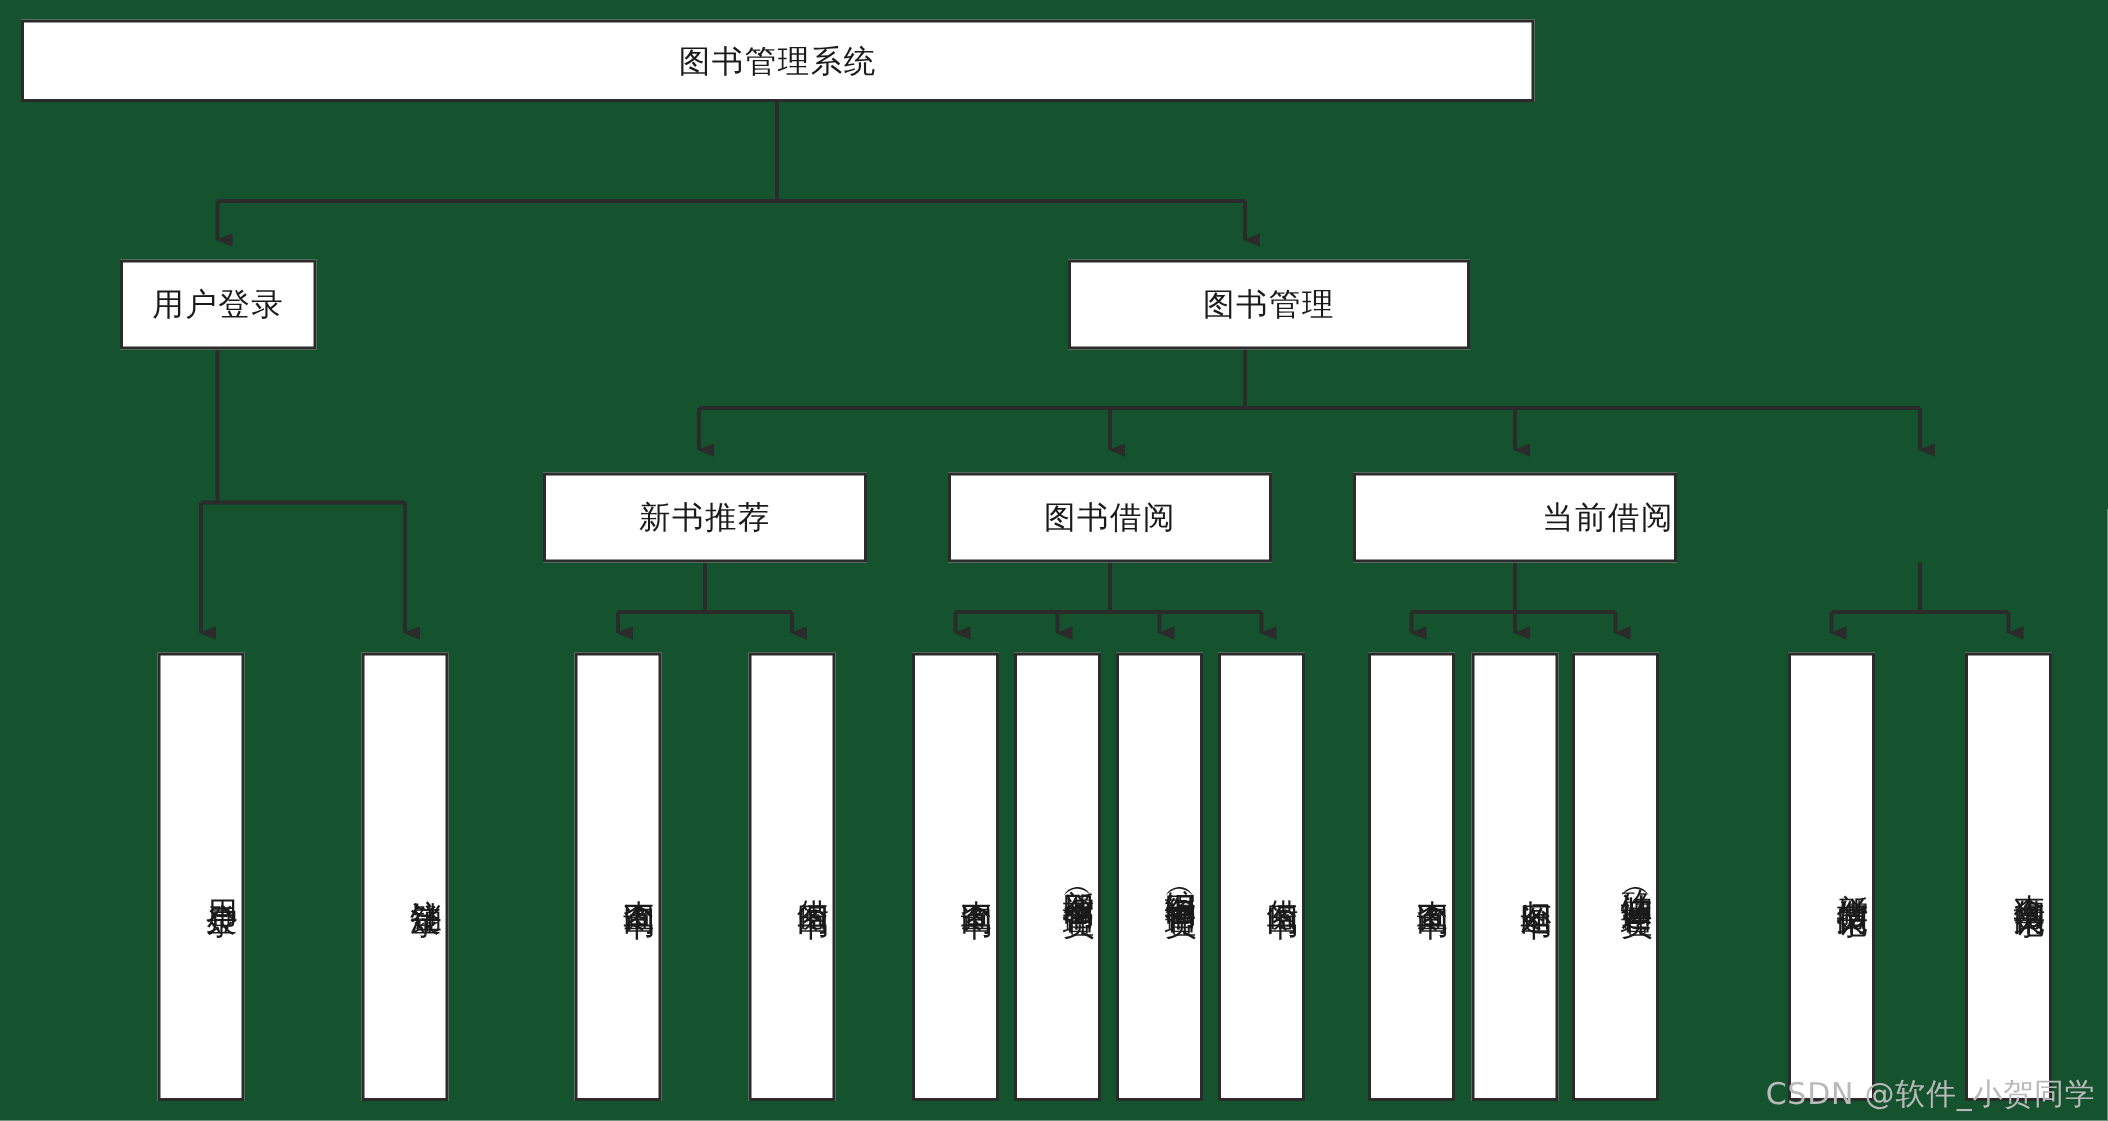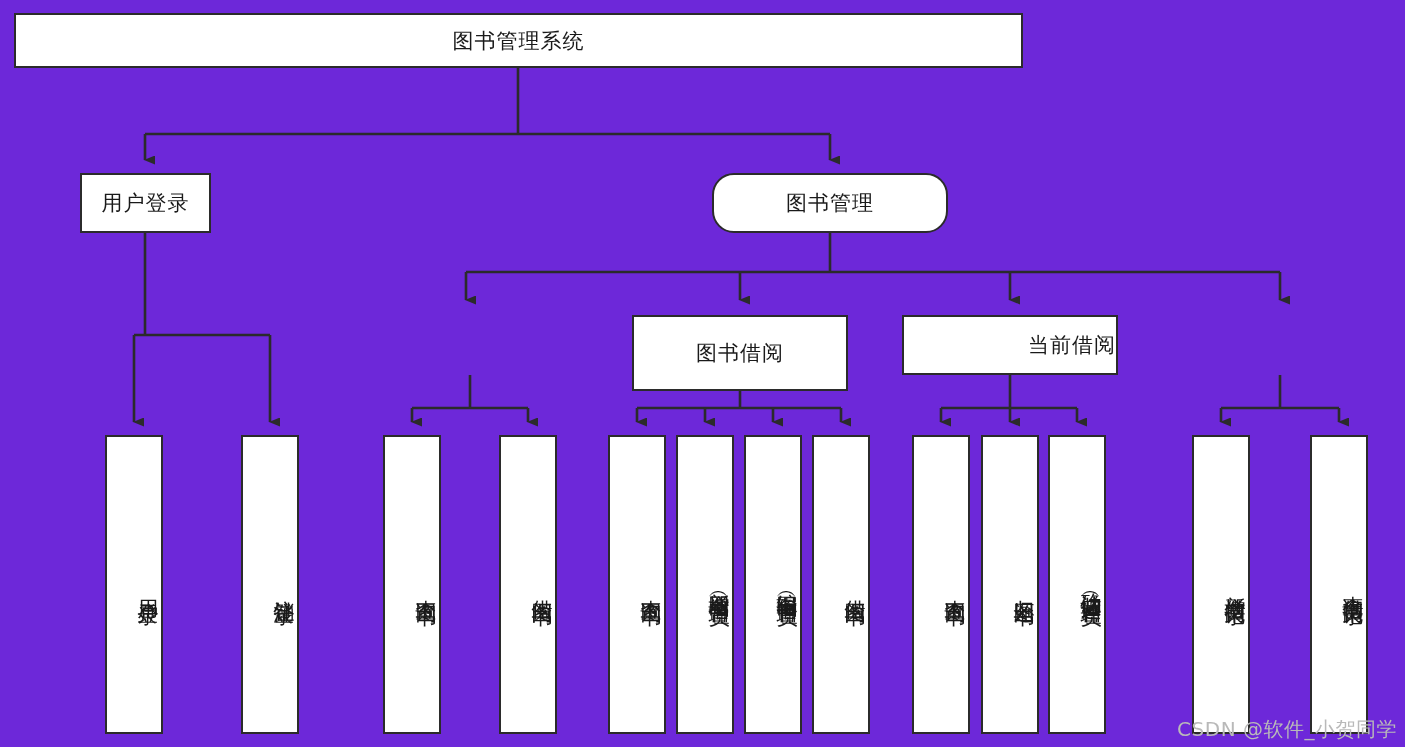--- a/index.html
+++ b/index.html
@@ -1,20 +1,20 @@
 <!DOCTYPE html>
 <html><head>
 <meta charset="utf-8">
 <style>
   html,body{margin:0;padding:0;background:#ffffff;}
   body{
     font-family:"DejaVu Sans","Liberation Sans",sans-serif;
     width:1405px;height:747px;overflow:hidden;position:relative;
   }
-  #stage{position:relative;width:1405px;height:747px;background:#6d28d9;}
+  #stage{position:relative;width:1405px;height:747px;background:#14532d;}
   svg#wires{position:absolute;left:0;top:0;width:1405px;height:747px;}
   .node{
     position:absolute;box-sizing:border-box;
     background:#ffffff;border:2px solid #2b2b2b;
     display:flex;align-items:center;justify-content:center;
     color:#1a1a1a;
   }
   .node.h{font-size:21px;letter-spacing:1px;}
   .node.leaf{
     writing-mode:vertical-rl;text-orientation:upright;
@@ -83,25 +83,28 @@
     </g>
   </svg>
 
   <div class="node h" style="left:14px;top:13px;width:1009px;height:55px;">
     <span>图书管理系统</span>
   </div>
 
   <div class="node h" style="left:80px;top:173px;width:131px;height:60px;">
     <span>用户登录</span>
   </div>
-  <div class="node h" style="left:712px;top:173px;width:236px;height:60px;border-radius:22px;">
+  <div class="node h" style="left:712px;top:173px;width:268px;height:60px;">
     <span>图书管理</span>
   </div>
 
-  <div class="node h" style="left:632px;top:315px;width:216px;height:76px;">
+  <div class="node h" style="left:362px;top:315px;width:216px;height:60px;">
+    <span>新书推荐</span>
+  </div>
+  <div class="node h" style="left:632px;top:315px;width:216px;height:60px;">
     <span>图书借阅</span>
   </div>
   <div class="node h" style="left:902px;top:315px;width:216px;height:60px;justify-content:flex-end;">
     <span>当前借阅</span>
   </div>
 
   <div class="node leaf" style="left:105px;top:435px;width:58px;height:299px;">
     <span>用户登录</span>
   </div>
   <div class="node leaf" style="left:241px;top:435px;width:58px;height:299px;">

